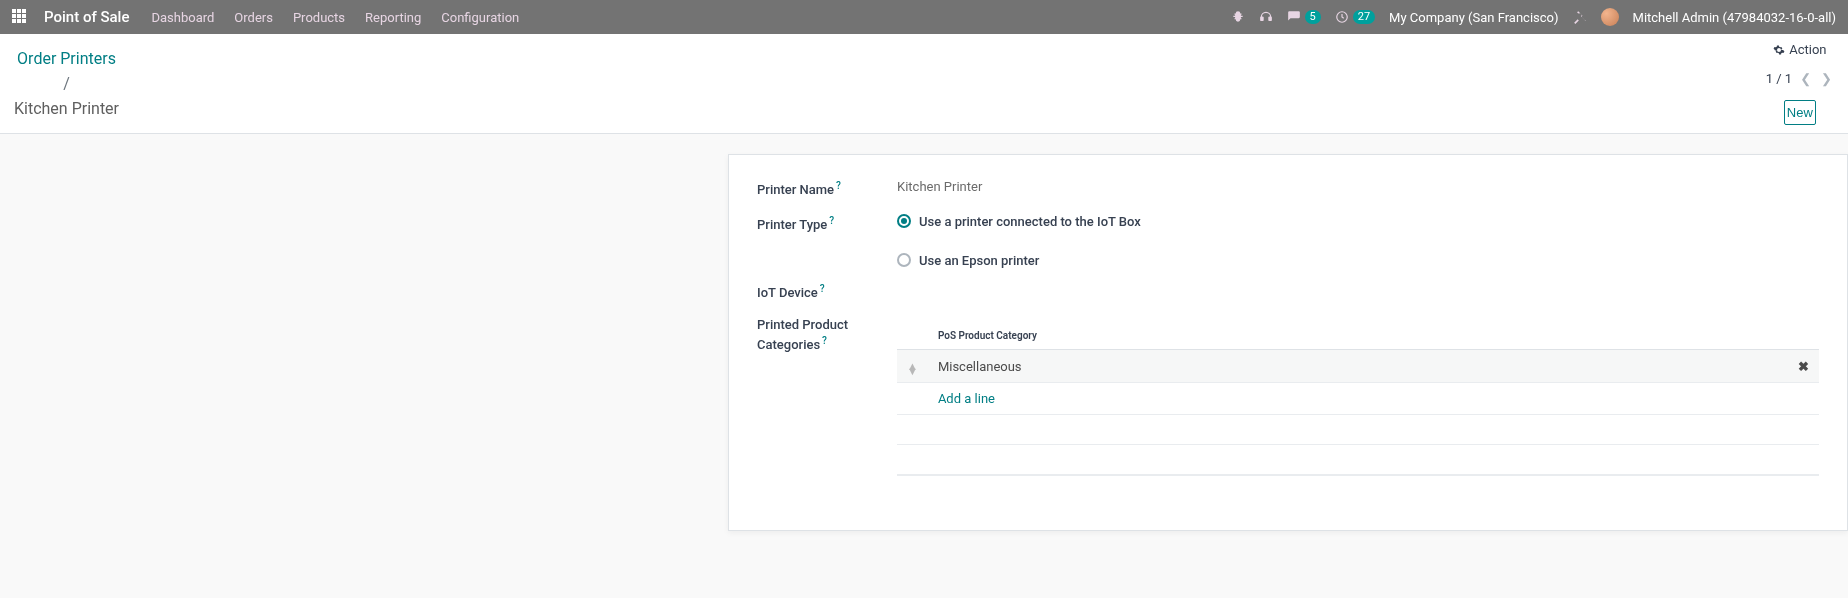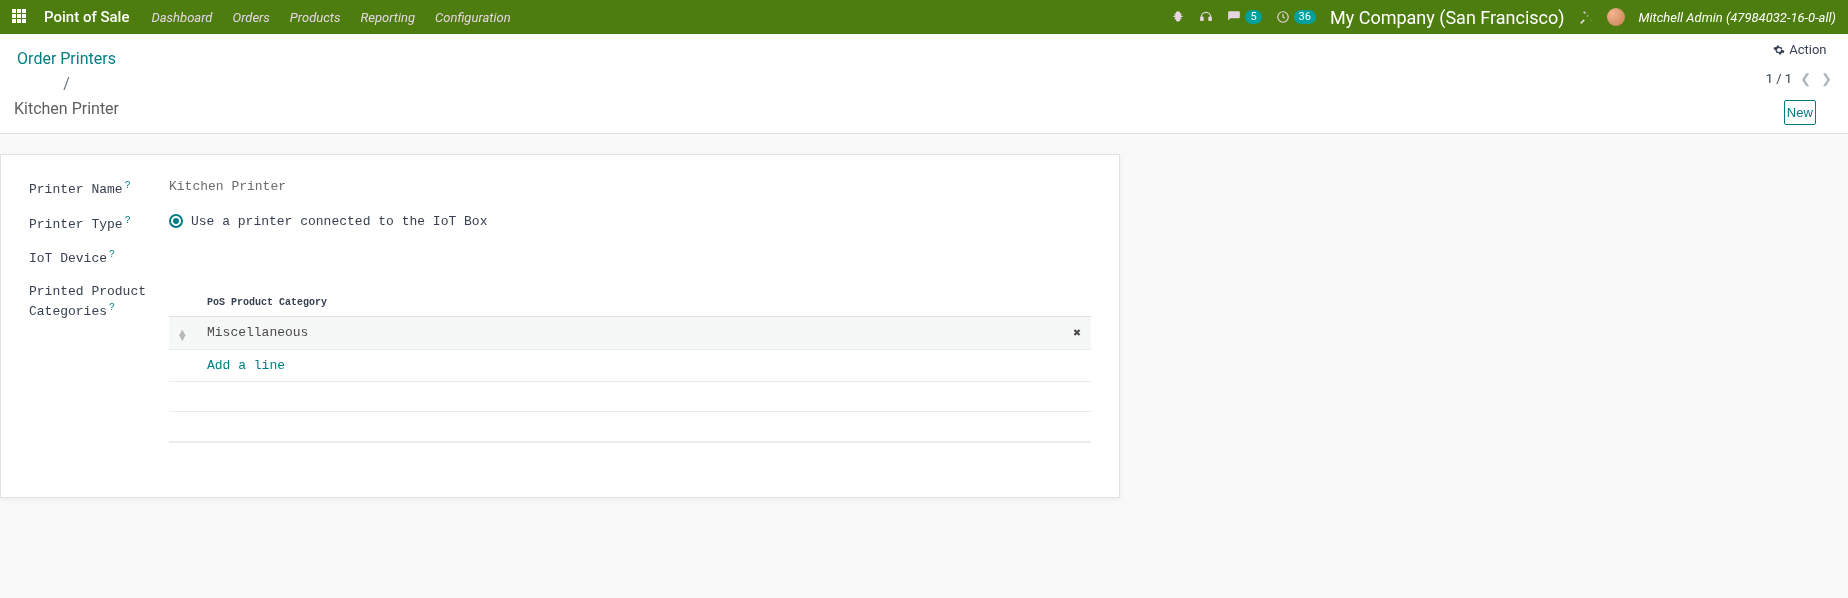--- a/index.html
+++ b/index.html
@@ -1,47 +1,47 @@
 <!DOCTYPE html>
 <html><head>
 <meta charset="utf-8">
 <style>
   * { box-sizing: border-box; margin: 0; padding: 0; }
   body { font-family: -apple-system, BlinkMacSystemFont, "Segoe UI", Roboto, "Helvetica Neue", Arial, sans-serif; font-size: 13px; color: #374151; background: #f9f9f9; }
   
   
-  .navbar { background: #4d7c0f; color: #e7d5e3; height: 31px; display: flex; align-items: center; padding: 17px 12px; }
+  .navbar { background: #737373; color: #e7d5e3; height: 31px; display: flex; align-items: center; padding: 17px 12px; }
   .navbar-left { display: flex; align-items: center; gap: 16px; }
   .app-icon { width: 16px; height: 16px; display: grid; grid-template-columns: repeat(3,4px); grid-template-rows: repeat(3,4px); gap: 1px; cursor: pointer; }
   .app-icon span { background: #fff; width: 4px; height: 4px; }
   .app-title { color: #fff; font-size: 15px; font-weight: 500; }
   .nav-menu { display: flex; gap: 20px; margin-left: 6px; }
-  .nav-menu a { color: #e7d5e3; text-decoration: none; font-size: 13px; cursor: pointer; font-style: italic; }
+  .nav-menu a { color: #e7d5e3; text-decoration: none; font-size: 13px; cursor: pointer; }
   .navbar-right { margin-left: auto; display: flex; align-items: center; gap: 14px; }
   .nav-icon { color: #e7d5e3; cursor: pointer; display: inline-flex; align-items: center; }
   .badge-pill { display: inline-flex; align-items: center; gap: 4px; }
   .badge-pill .count { background: #00a09d; color: #fff; border-radius: 8px; padding: 0 5px; font-size: 11px; line-height: 14px; }
-  .company { color: #fff; font-size: 18px; }
+  .company { color: #fff; font-size: 13px; }
   .avatar { width: 18px; height: 18px; border-radius: 50%; background: radial-gradient(circle at 30% 30%, #f3b58e, #c87f56); display: inline-block; }
-  .username { color: #fff; font-size: 13px; font-style: italic; }
+  .username { color: #fff; font-size: 13px; }
   
   
   .control-panel { background: #fff; border-bottom: 1px solid #dee2e6; padding: 8px 14px; display: flex; align-items: center; }
   .breadcrumb { display: flex; align-items: center; gap: 6px; font-size: 16px; flex-direction: column; }
   .breadcrumb a { color: #017e84; text-decoration: none; cursor: pointer; }
   .breadcrumb .sep { color: #6c757d; }
   .breadcrumb .current { color: #5f5f5f; }
   .cp-right { margin-left: auto; display: flex; align-items: center; gap: 14px; flex-direction: column; }
   .cp-action { color: #374151; font-size: 13px; cursor: pointer; display: inline-flex; align-items: center; gap: 4px; }
   .pager { color: #374151; font-size: 13px; display: inline-flex; gap: 6px; }
   .pager .arrow { color: #adb5bd; cursor: pointer; padding: 0 2px; }
   .btn-new { border: 1px solid #017e84; color: #017e84; background: #fff; padding: 4px 2px; font-size: 13px; cursor: pointer; border-radius: 2px; }
   
   
-  .sheet-wrap { padding: 20px 0 40px 0; display: flex; justify-content: flex-start; font-family: Liberation Mono, monospace; }
+  .sheet-wrap { padding: 20px 0 40px 16px; display: flex; justify-content: flex-end; }
   .sheet { background: #fff; border: 1px solid #dee2e6; box-shadow: 0 2px 6px rgba(0,0,0,0.05); width: 1120px; padding: 24px 28px 40px 28px; }
   .form-row { display: flex; margin-bottom: 14px; }
   .form-label { width: 140px; font-weight: 500; color: #374151; font-size: 13px; flex-shrink: 0; line-height: 1.4; }
   .form-label sup { color: #017e84; font-size: 10px; margin-left: 2px; cursor: help; }
   .form-value { flex: 1; color: #6b6b6b; font-size: 13px; }
   .radio-group { display: flex; flex-direction: column; gap: 24px; }
   .radio-item { display: flex; align-items: center; gap: 8px; cursor: pointer; }
   .radio-dot { width: 14px; height: 14px; border: 2px solid #adb5bd; border-radius: 50%; display: inline-flex; align-items: center; justify-content: center; flex-shrink: 0; }
   .radio-dot.checked { border-color: #017e84; }
   .radio-dot.checked::after { content: ""; width: 6px; height: 6px; background: #017e84; border-radius: 50%; }
@@ -103,21 +103,21 @@
       <svg width="14" height="14" viewBox="0 0 24 24" fill="currentColor">
           <path d="M20 2H4a2 2 0 0 0-2 2v14l4-4h14a2 2 0 0 0 2-2V4a2 2 0 0 0-2-2z"></path>
         </svg>
       <span class="count">5</span>
     </span>
     <span class="nav-icon badge-pill">
       <svg width="14" height="14" viewBox="0 0 24 24" fill="none" stroke="currentColor" stroke-width="2">
           <circle cx="12" cy="12" r="9"></circle>
           <path d="M12 7v5l3 2"></path>
         </svg>
-      <span class="count">36</span>
+      <span class="count">27</span>
     </span>
     <span class="company">My Company (San Francisco)</span>
     <span class="nav-icon">
       <svg width="14" height="14" viewBox="0 0 24 24" fill="currentColor">
           <path d="M22 19l-7-7 1-3-4-4-3 1-2-2 2-2 6 6-1 3 7 7-1 1zM2 22l6-6 2 2-6 6z"></path>
         </svg>
     </span>
     <span class="avatar"></span>
     <span class="username">Mitchell Admin (47984032-16-0-all)</span>
   </div>
@@ -157,20 +157,24 @@
 
     <div class="form-row">
       <div class="form-label">
         <span>Printer Type</span><sup>?</sup>
       </div>
       <div class="form-value">
         <div class="radio-group">
           <label class="radio-item">
             <span class="radio-dot checked"></span>
             <span class="radio-label">Use a printer connected to the IoT Box</span>
+          </label>
+          <label class="radio-item">
+            <span class="radio-dot"></span>
+            <span class="radio-label">Use an Epson printer</span>
           </label>
         </div>
       </div>
     </div>
 
     <div class="form-row" style="margin-top:1px;">
       <div class="form-label">
         <span>IoT Device</span><sup>?</sup>
       </div>
       <div class="form-value"></div>

